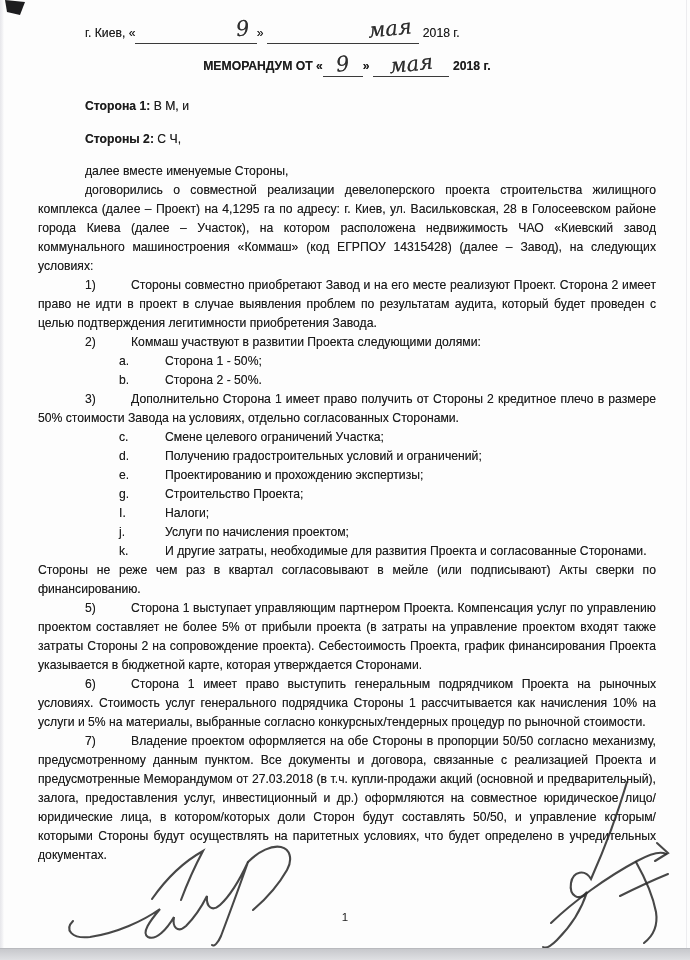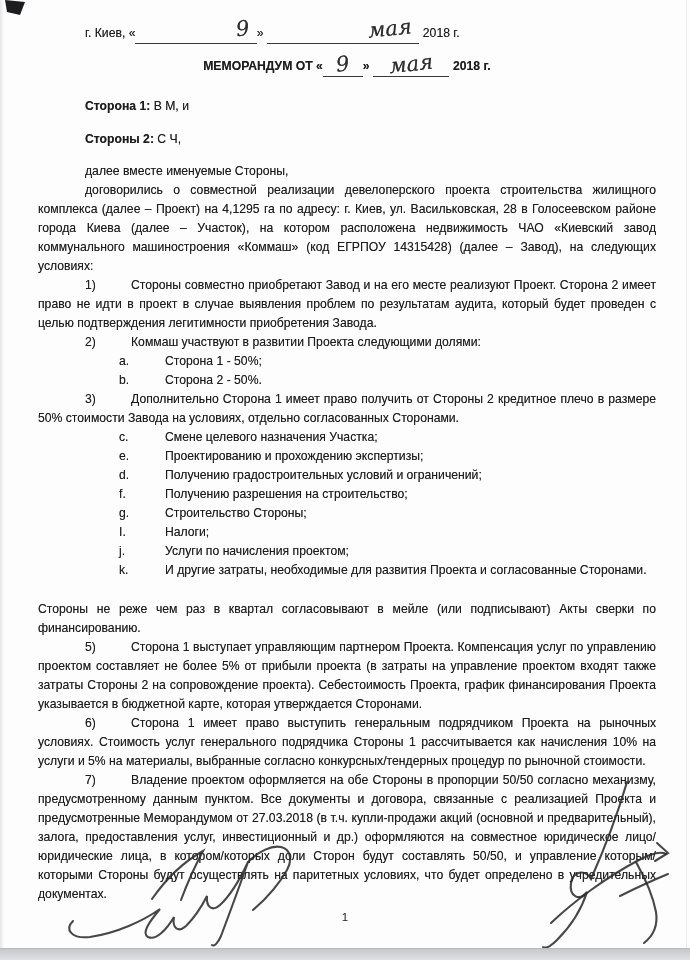--- a/index.html
+++ b/index.html
@@ -29,21 +29,21 @@
   .day-slot{min-width:26px;}
   .month-slot{min-width:62px;margin-right:4px;}
   .party{text-indent:47px;}
   .party-1{margin-top:8px;}
   .party-2{margin-top:14px;}
   .intro-first{margin-top:13px;text-indent:47px;}
   .intro-body{text-indent:47px;text-align:justify;}
   .blk{text-align:justify;}
   .clause{text-indent:47px;}
   .item{margin-left:81px;text-align:left;}
-  .plain{text-align:justify;margin-top:20px;}
+  .plain{text-align:justify;}
   .num{display:inline-block;width:46px;text-indent:0;}
   .page-number{position:absolute;left:0;right:0;top:908px;text-align:center;
     font-size:11.5px;color:#222;}
   .sig-layer{position:absolute;left:0;top:0;width:690px;height:960px;}
   .sig-layer path{fill:none;stroke:#2d2d2d;stroke-width:2.1;stroke-linecap:round;opacity:.88;}
 </style>
 </head>
 <body>
 
 <div class="page">
@@ -69,25 +69,24 @@
 
     <p class="intro-first">далее вместе именуемые Стороны,</p>
     <p class="intro-body">договорились о совместной реализации девелоперского проекта строительства жилищного комплекса (далее – Проект) на 4,1295 га по адресу: г. Киев, ул. Васильковская, 28 в Голосеевском районе города Киева (далее – Участок), на котором расположена недвижимость ЧАО «Киевский завод коммунального машиностроения «Коммаш» (код ЕГРПОУ 14315428) (далее – Завод), на следующих условиях:</p>
 
     <div id="blocks">
         <p class="blk clause"><span class="num">1)</span><span>Стороны совместно приобретают Завод и на его месте реализуют Проект. Сторона 2 имеет право не идти в проект в случае выявления проблем по результатам аудита, который будет проведен с целью подтверждения легитимности приобретения Завода.</span></p>
         <p class="blk clause"><span class="num">2)</span><span>Коммаш участвуют в развитии Проекта следующими долями:</span></p>
         <p class="blk item"><span class="num">a.</span><span>Сторона 1 - 50%;</span></p>
         <p class="blk item"><span class="num">b.</span><span>Сторона 2 - 50%.</span></p>
         <p class="blk clause"><span class="num">3)</span><span>Дополнительно Сторона 1 имеет право получить от Стороны 2 кредитное плечо в размере 50% стоимости Завода на условиях, отдельно согласованных Сторонами.</span></p>
-        <p class="blk item"><span class="num">c.</span><span>Смене целевого назначения Участка;</span></p>
+        <p class="blk item"><span class="num">c.</span><span>Смене целевого ограничений Участка;</span></p>
+        <p class="blk item"><span class="num">d.</span><span>Получению градостроительных условий и ограничений;</span></p>
         <p class="blk item"><span class="num">e.</span><span>Проектированию и прохождению экспертизы;</span></p>
-        <p class="blk item"><span class="num">d.</span><span>Получению градостроительных условий и ограничений;</span></p>
-        <p class="blk item"><span class="num">f.</span><span>Получению разрешения на строительство;</span></p>
-        <p class="blk item"><span class="num">g.</span><span>Строительство Стороны;</span></p>
+        <p class="blk item"><span class="num">g.</span><span>Строительство Проекта;</span></p>
         <p class="blk item"><span class="num">I.</span><span>Налоги;</span></p>
         <p class="blk item"><span class="num">j.</span><span>Услуги по начисления проектом;</span></p>
         <p class="blk item"><span class="num">k.</span><span>И другие затраты, необходимые для развития Проекта и согласованные Сторонами.</span></p>
         <p class="blk plain"><span>Стороны не реже чем раз в квартал согласовывают в мейле (или подписывают) Акты сверки по финансированию.</span></p>
         <p class="blk clause"><span class="num">5)</span><span>Сторона 1 выступает управляющим партнером Проекта. Компенсация услуг по управлению проектом составляет не более 5% от прибыли проекта (в затраты на управление проектом входят также затраты Стороны 2 на сопровождение проекта). Себестоимость Проекта, график финансирования Проекта указывается в бюджетной карте, которая утверждается Сторонами.</span></p>
         <p class="blk clause"><span class="num">6)</span><span>Сторона 1 имеет право выступить генеральным подрядчиком Проекта на рыночных условиях. Стоимость услуг генерального подрядчика Стороны 1 рассчитывается как начисления 10% на услуги и 5% на материалы, выбранные согласно конкурсных/тендерных процедур по рыночной стоимости.</span></p>
         <p class="blk clause"><span class="num">7)</span><span>Владение проектом оформляется на обе Стороны в пропорции 50/50 согласно механизму, предусмотренному данным пунктом. Все документы и договора, связанные с реализацией Проекта и предусмотренные Меморандумом от 27.03.2018 (в т.ч. купли-продажи акций (основной и предварительный), залога, предоставления услуг, инвестиционный и др.) оформляются на совместное юридическое лицо/юридические лица, в котором/которых доли Сторон будут составлять 50/50, и управление которым/которыми Стороны будут осуществлять на паритетных условиях, что будет определено в учредительных документах.</span></p>
       </div>
   </div>
 

